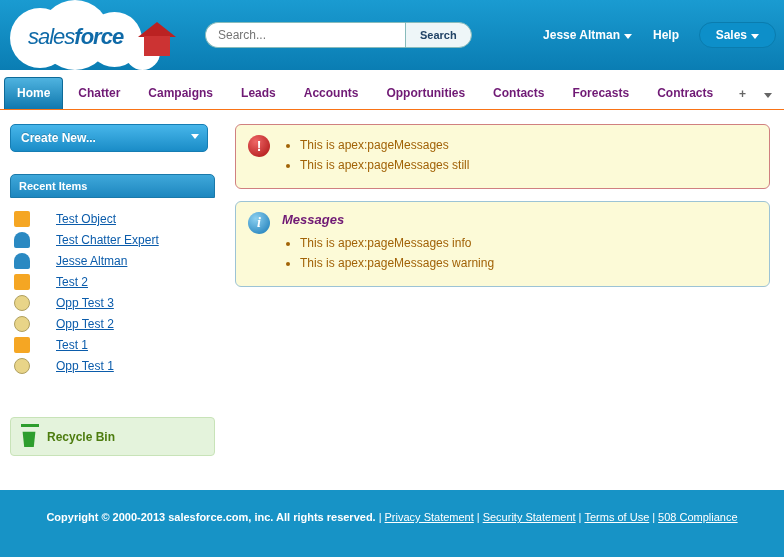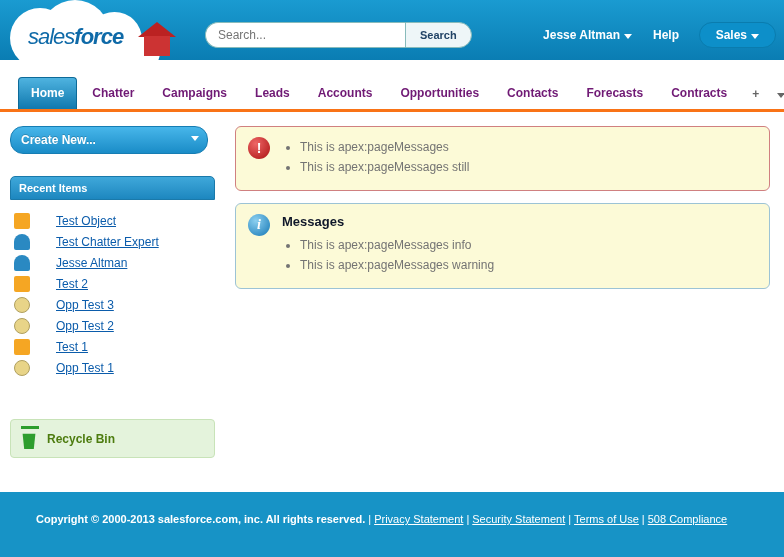--- a/index.html
+++ b/index.html
@@ -1,19 +1,19 @@
 <!DOCTYPE html>
 <html><head>
 <meta charset="utf-8">
 <style>
   * { box-sizing: border-box; margin: 0; padding: 0; }
   body { font-family: Arial, Helvetica, sans-serif; font-size: 12px; background: #fff; width: 784px; }
 
   
-  .hdr { background: linear-gradient(#1a9bd1, #0a7db3); height: 60px; position: relative; }
+  .hdr { background: linear-gradient(#1a9bd1, #0a7db3); height: 70px; position: relative; }
   .logo { position: absolute; left: 10px; top: 0; }
   .logo-cloud { width: 170px; height: 68px; position: relative; }
   .logo-cloud .cloud { position:absolute; background:#fff; border-radius:50%; }
   .logo-cloud .c1 { width:60px;height:60px;left:0;top:8px; }
   .logo-cloud .c2 { width:70px;height:70px;left:30px;top:0; }
   .logo-cloud .c3 { width:55px;height:55px;left:77px;top:12px; }
   .logo-cloud .c4 { width:35px;height:35px;left:115px;top:35px;background:#fff;}
   .logo-text { position:absolute; left:18px; top:24px; font-family: Arial; font-style: italic; font-size: 22px; color:#0f6aa8; letter-spacing:-1px;}
   .logo-text b { color:#0f6aa8; font-weight:bold; }
   .house { position:absolute; left:128px; top:22px; width:38px; height:34px; }
@@ -21,33 +21,33 @@
   .house .wall { position:absolute; top:14px; left:6px; width:26px; height:20px; background:#c33;}
   .searchwrap { position:absolute; left:205px; top:22px; display:flex; }
   .searchbox { width:200px; height:26px; border:1px solid #8bb; border-right:none; border-radius:13px 0 0 13px; padding:0 12px; font-size:12px; outline:none; }
   .searchbtn { height:26px; border:1px solid #8bb; background:#eef6f8; border-radius:0 13px 13px 0; padding:0 14px; font-size:11px; font-weight:bold; color:#246; cursor:pointer;}
   .user { position:absolute; right:152px; top:28px; color:#fff; font-size:12px; font-weight:bold; cursor:pointer; }
   .user .tri, .appsel .tri { display:inline-block; margin-left:4px; width:0;height:0;border-left:4px solid transparent;border-right:4px solid transparent;border-top:5px solid #fff;}
   .help { position:absolute; right:105px; top:28px; color:#fff; font-size:12px; font-weight:bold; cursor:pointer;}
   .appsel { position:absolute; right:8px; top:22px; background:#0d8fc9; border:1px solid #0a7cae; border-radius:14px; height:26px; line-height:24px; padding:0 16px; color:#fff; font-weight:bold; font-size:12px; cursor:pointer; min-width:70px; text-align:center;}
 
   
-  .tabbar { background:#fff; border-bottom:3px solid #f97316; height:52px; display:flex; align-items:flex-end; padding:0 18px; box-shadow:0 2px 4px rgba(0,0,0,.1);}
+  .tabbar { background:#fff; border-bottom:1px solid #f97316; height:40px; display:flex; align-items:flex-end; padding:0 4px; box-shadow:0 2px 4px rgba(0,0,0,.1);}
   .tab { padding:8px 12px 9px; font-size:12px; font-weight:bold; color:#701a75; cursor:pointer; border:1px solid transparent; border-bottom:none; margin-right:2px; border-radius:4px 4px 0 0;}
   .tab.active { background:linear-gradient(#4fb3e0,#1078ad); color:#fff; border-color:#0d6a98;}
   .tabplus { margin-left:auto; padding:8px 10px; color:#666; font-weight:bold; cursor:pointer; }
   .tabmore { padding:8px 8px; cursor:pointer; }
   .tabmore .tri2 { display:inline-block;width:0;height:0;border-left:4px solid transparent;border-right:4px solid transparent;border-top:5px solid #666;}
 
   
   .page { display:flex; background:#fff; min-height:380px; }
   .side { width:225px; padding:14px 10px; }
   .main { flex:1; padding:14px 14px 14px 10px; }
 
-  .createbtn { background:linear-gradient(#47b6ea,#1a8cc7); border:1px solid #167db3; border-radius:13px; color:#fff; font-weight:bold; font-size:12px; padding:6px 10px; width:198px; text-align:left; position:relative; cursor:pointer; text-shadow:0 -1px 0 rgba(0,0,0,.2);}
+  .createbtn { background:linear-gradient(#47b6ea,#1a8cc7); border:1px solid #167db3; border-radius:5px; color:#fff; font-weight:bold; font-size:12px; padding:6px 10px; width:198px; text-align:left; position:relative; cursor:pointer; text-shadow:0 -1px 0 rgba(0,0,0,.2);}
   .createbtn .dd { position:absolute; right:8px; top:9px; width:0;height:0;border-left:4px solid transparent;border-right:4px solid transparent;border-top:5px solid #fff;}
 
   .panelhdr { background:linear-gradient(#3fa8da,#1d87bf); color:#fff; font-weight:bold; font-size:11px; padding:5px 8px; border-radius:5px 5px 0 0; margin-top:22px; border:1px solid #1a79aa;}
   .recent { padding:8px 4px; }
   .recent-item { display:flex; align-items:center; margin:5px 0; }
   .recent-item a { color:#0b5cab; text-decoration:underline; font-size:12px; cursor:pointer;margin-left:18px;}
   .ricon { width:16px; height:16px; margin-right:8px; border-radius:2px; flex-shrink:0;}
   .ic-box { background:#f5a623; }
   .ic-user { background:#2a89c2; border-radius:50% 50% 2px 2px; }
   .ic-opp { background:#e8d488; border-radius:50%; border:1px solid #b0a060;}
@@ -59,26 +59,26 @@
 
   
   .msgbox { background:#fcfad7; border:1px solid; border-radius:6px; padding:10px 14px 12px 46px; position:relative; margin-bottom:12px;}
   .msgbox.error { border-color:#d08080; }
   .msgbox.info  { border-color:#9cc3d5; }
   .msgicon { position:absolute; left:12px; top:10px; width:22px; height:22px; border-radius:50%; color:#fff; font-weight:bold; text-align:center; line-height:22px; font-size:14px;}
   .msgicon.err { background:radial-gradient(circle at 35% 30%, #e66, #a11);} 
   .msgicon.inf { background:radial-gradient(circle at 35% 30%, #8cd0f0, #1577b5); font-style:italic; font-family:Georgia;}
   .msgtitle { font-weight:bold; font-size:13px; margin-bottom:6px; }
   .msgtitle.err { color:#a00; }
-  .msgtitle.inf { color:#0f172a; }
+  .msgtitle.inf { color:#701a75;font-style:italic; }
   .msgbox ul { list-style:disc; margin-left:18px; }
-  .msgbox li { font-size:12px; color:#737373; line-height:1.7; }
+  .msgbox li { font-size:12px; color:#a16207; line-height:1.7; }
 
   
-  .ftr { background:#1793c6; padding:18px 36px 30px; text-align:left; color:#fff; font-size:11px; line-height:1.8;}
+  .ftr { background:#1793c6; padding:18px 36px 30px; text-align:center; color:#fff; font-size:11px; line-height:1.8;}
   .ftr b { color:#fff; }
   .ftr a { color:#fff; text-decoration:underline; cursor:pointer;}
   .ftr .sep { padding:0 3px;}
 </style>
 </head>
 <body>
 
 <div class="hdr">
   <div class="logo">
     <div class="logo-cloud">

